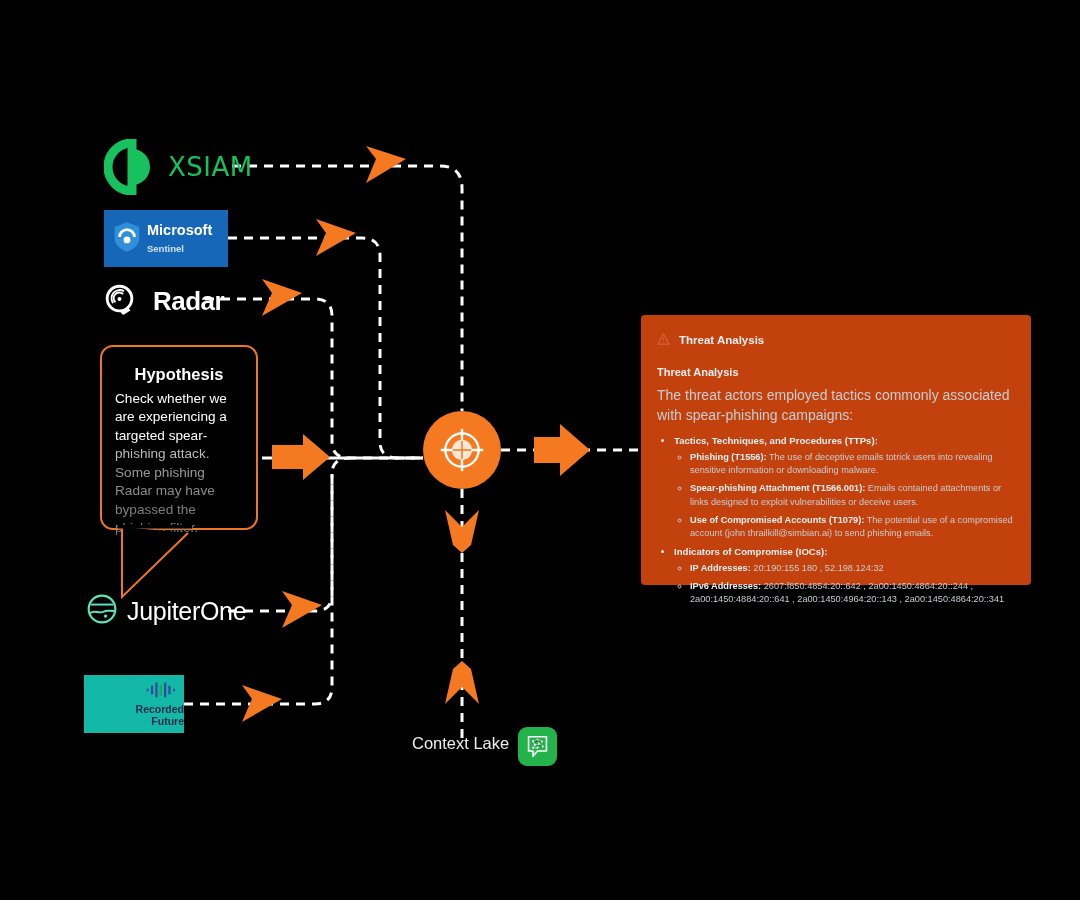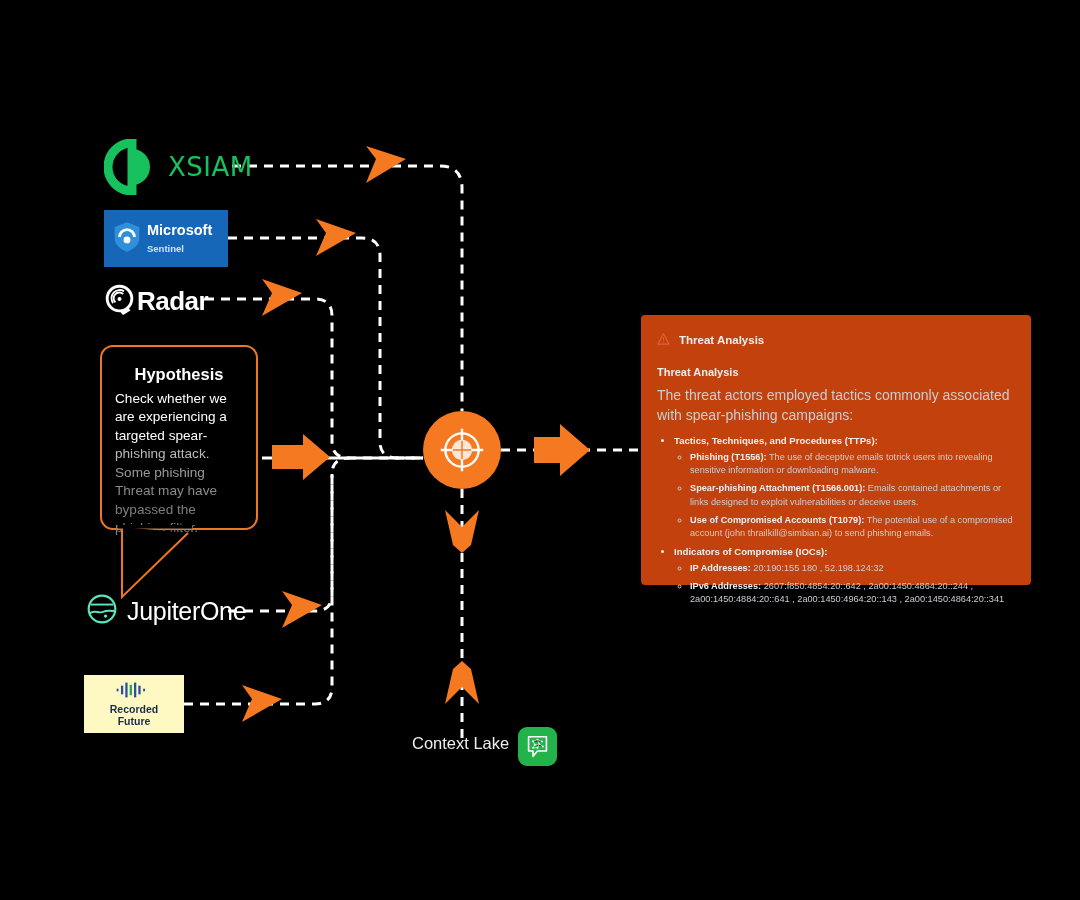--- a/index.html
+++ b/index.html
@@ -17,28 +17,28 @@
   .xsiam-mark{width:56px;height:56px;position:relative;flex:0 0 auto;}
   .xsiam-word{font-weight:400;font-size:26px;letter-spacing:.5px;color:#16c15e;
     font-family:"DejaVu Sans",sans-serif;}
 
   .sentinel{left:104px;top:210px;width:124px;height:57px;background:#1667b8;
     display:flex;align-items:center;gap:6px;padding-left:9px;box-sizing:border-box;}
   .sentinel-text{line-height:1.05;}
   .sentinel-ms{font-size:14.5px;font-weight:700;color:#fff;}
   .sentinel-sub{font-size:9.5px;color:#cfe3f7;font-weight:bold;}
 
-  .qradar{left:104px;top:284px;width:150px;height:34px;display:flex;align-items:center;gap:2px;}
+  .qradar{left:104px;top:284px;width:150px;height:34px;display:flex;align-items:center;gap:18px;}
   .qradar-word{font-size:26px;font-weight:700;color:#fff;letter-spacing:-.5px;}
 
   .jupiterone{left:86px;top:592px;width:190px;height:38px;display:flex;align-items:center;gap:9px;}
   .j1-word{font-size:25px;color:#fff;letter-spacing:-.3px;}
 
-  .recfut{left:84px;top:675px;width:100px;height:58px;background:#fef9c3;
-    display:flex;flex-direction:column;align-items:center;justify-content:center;gap:1px;}
+  .recfut{left:84px;top:675px;width:100px;height:58px;background:#14b8a6;
+    display:flex;flex-direction:column;align-items:flex-end;justify-content:center;gap:1px;}
   .rf-word{font-size:10.5px;color:#1b2a4a;line-height:1.05;text-align:center;font-weight:600;}
 
   
   .hypothesis{left:100px;top:345px;width:158px;height:185px;border:2px solid #ef7622;
     border-radius:13px;background:#000;box-sizing:border-box;padding:16px 13px 6px 13px;}
   .hyp-title{font-size:16.5px;font-weight:700;text-align:center;color:#fff;margin:2px 0 6px 0;}
   .hyp-body{font-size:13.6px;line-height:1.36;}
   .hyp-l1{color:#ffffff;}
   .hyp-l2{color:#b9b9b9;}
   .hyp-l3{color:#9a9a9a;}
@@ -149,21 +149,21 @@
 </div>
 
 <div class="node hypothesis">
   <div class="hyp-title">Hypothesis</div>
   <div class="hyp-body">
     <div class="hyp-l1">Check whether we</div>
     <div class="hyp-l1">are experiencing a</div>
     <div class="hyp-l1">targeted spear-</div>
     <div class="hyp-l2">phishing attack.</div>
     <div class="hyp-l3">Some phishing</div>
-    <div class="hyp-l4">Threat may have</div>
+    <div class="hyp-l4">Radar may have</div>
     <div class="hyp-l5">bypassed the</div>
     <div class="hyp-l5">phishing filter.</div>
   </div>
 </div>
 <svg class="node" style="left:96px;top:525px;width:120px;height:78px;" viewBox="0 0 120 78">
   <path d="M26 2 L26 72 L92 8" fill="#000" stroke="#ef7622" stroke-width="2"></path>
   <path d="M22 1 L96 1" stroke="#000" stroke-width="5"></path>
 </svg>
 
 <div class="node jupiterone">

